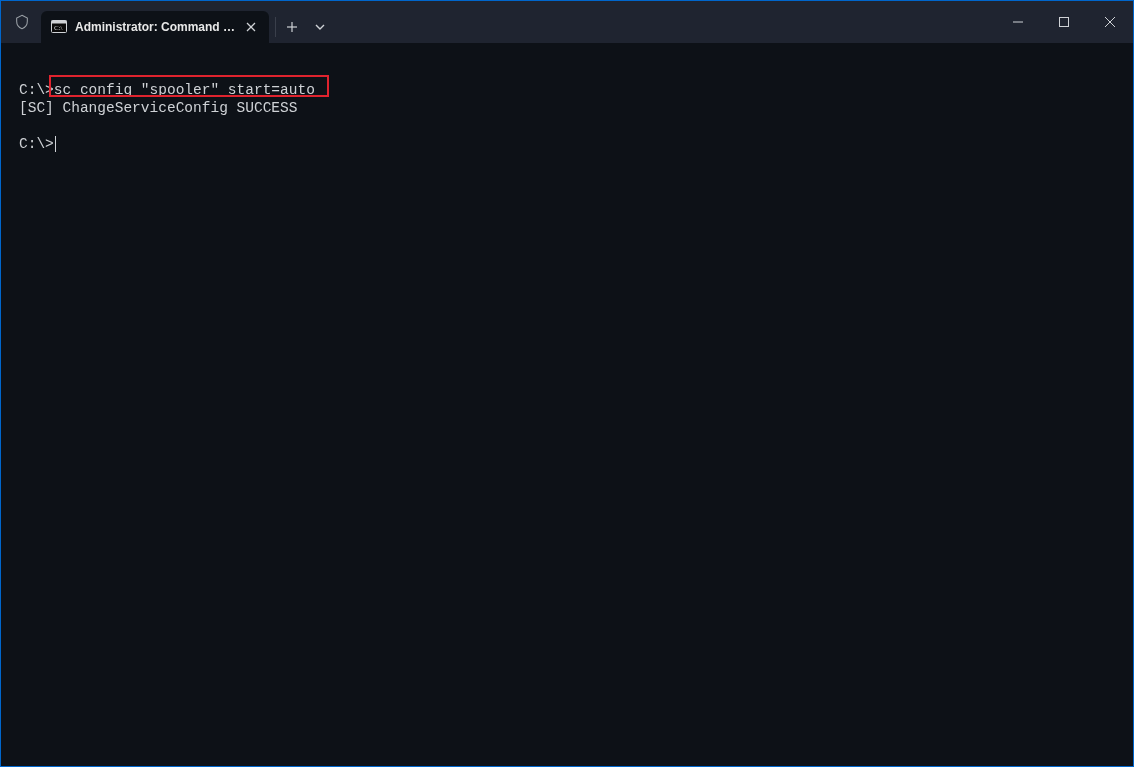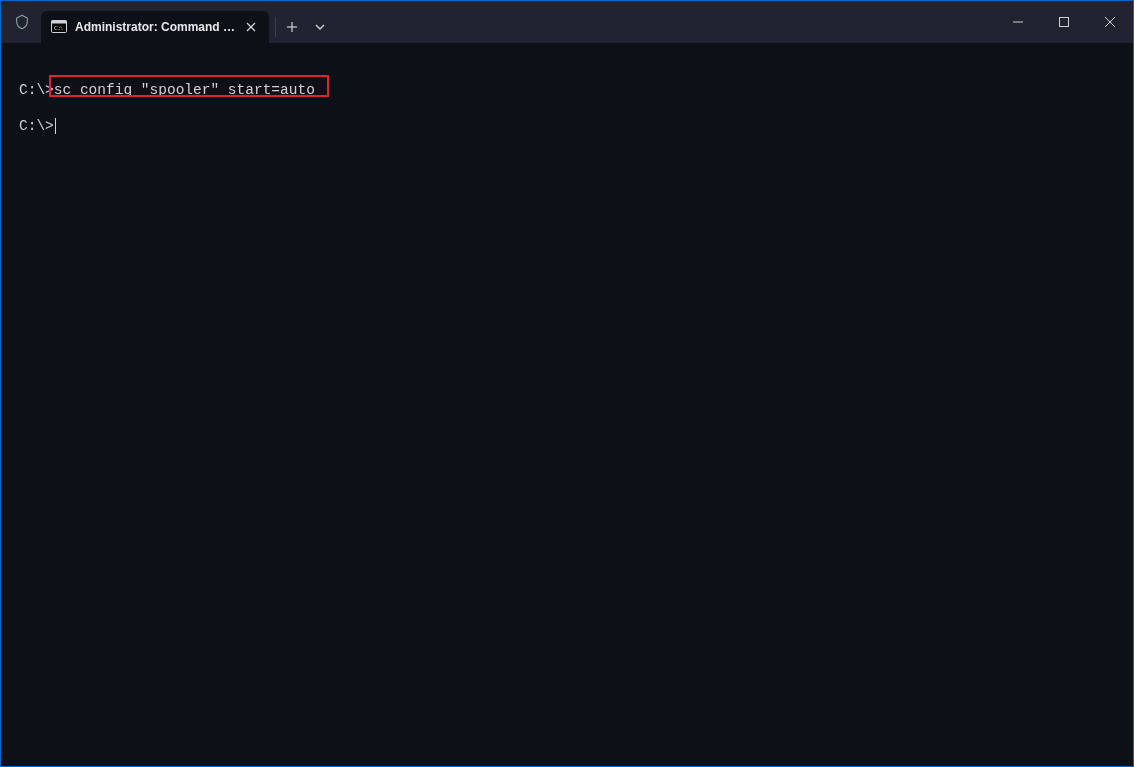--- a/index.html
+++ b/index.html
@@ -205,15 +205,16 @@
         <line x1="10" y1="0" x2="0" y2="10"></line>
       </svg>
     </div>
   </div>
 </div>
 
 <div class="terminal-area">
   <div class="highlight-box" style="left:48px;top:32px;width:280px;height:22px;"></div>
 
   <div class="term-line"><span>C:\&gt;</span><span>sc config "spooler" start=auto</span></div>
+  <div class="term-line">[SC] ChangeServiceConfig SUCCESS</div>
   <div class="spacer"></div>
   <div class="term-line"><span>C:\&gt;</span><span class="cursor"></span></div>
 </div>
 
 </body></html>

